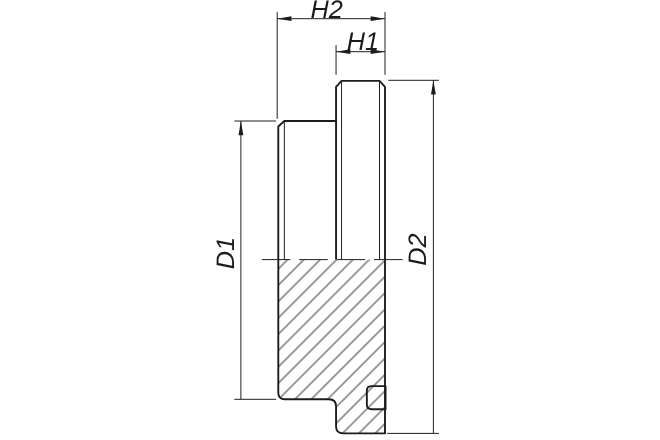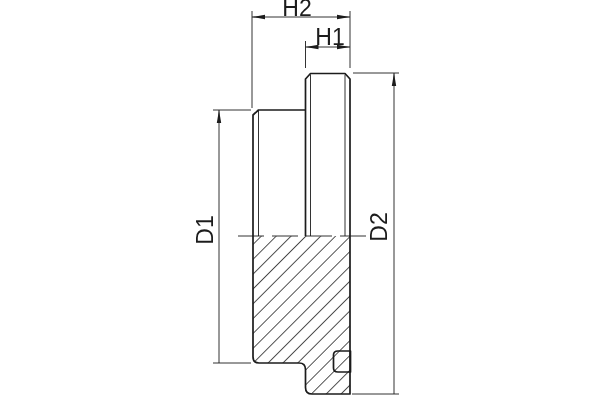--- a/index.html
+++ b/index.html
@@ -6,20 +6,21 @@
     margin: 0;
     padding: 0;
     background: #ffffff;
   }
   .canvas {
     position: relative;
     width: 500px;
     height: 400px;
     background: #ffffff;
     overflow: hidden;
+    font-style: italic;
   }
   svg { display: block; }
   .thick {
     fill: none;
     stroke-width: 1.7;
     stroke-linejoin: round;
     stroke-linecap: butt;
   }
   .thin {
     fill: none;

